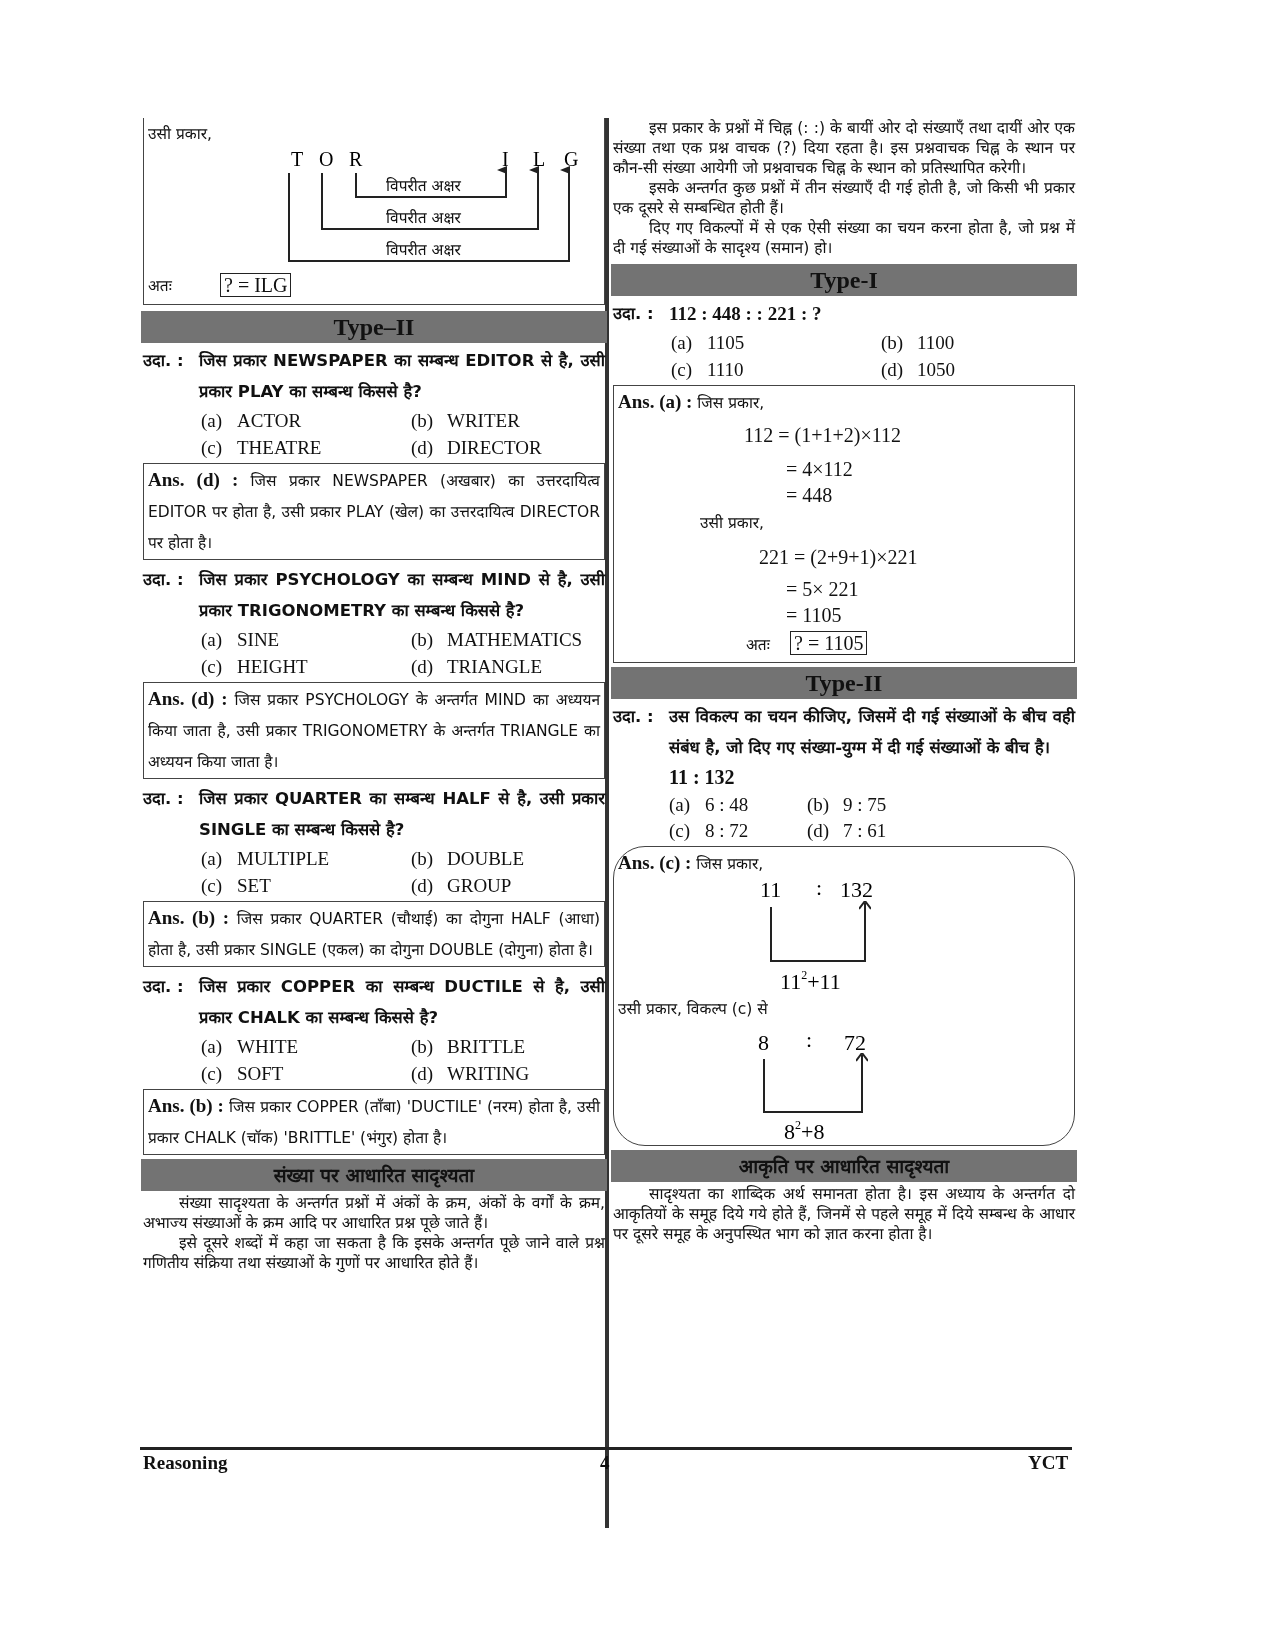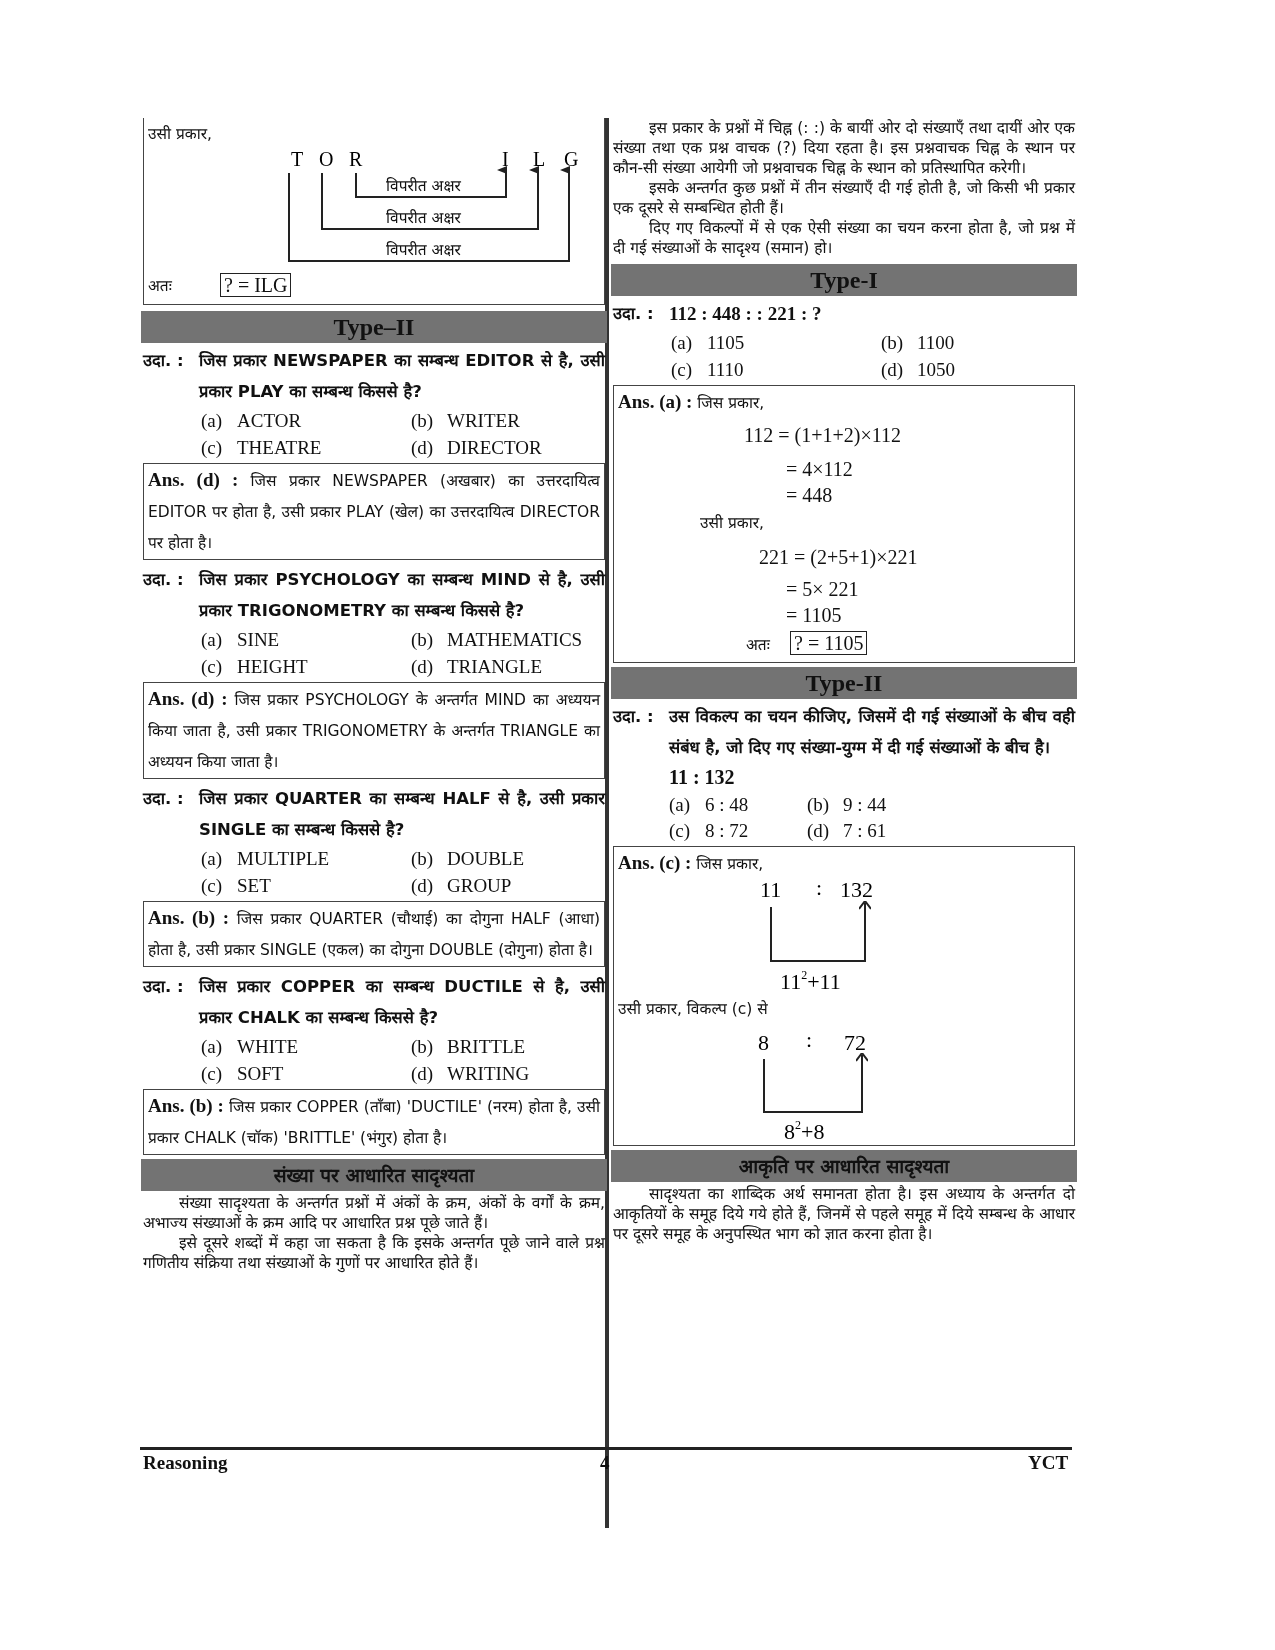--- a/index.html
+++ b/index.html
@@ -207,53 +207,53 @@
           <span>1050</span>
         </div>
     </div>
     <div class="ans" style="height:276px;position:relative;">
       <span class="al">Ans. (a) :</span>
       <span>जिस प्रकार,</span>
       <div class="math" style="position:absolute;left:130px;top:36px;">112 = (1+1+2)×112</div>
       <div class="math" style="position:absolute;left:172px;top:70px;">= 4×112</div>
       <div class="math" style="position:absolute;left:172px;top:96px;">= 448</div>
       <div class="hin" style="position:absolute;left:86px;top:122px;">उसी प्रकार,</div>
-      <div class="math" style="position:absolute;left:145px;top:158px;">221 = (2+5+1)×221</div>
+      <div class="math" style="position:absolute;left:145px;top:158px;">221 = (2+9+1)×221</div>
       <div class="math" style="position:absolute;left:172px;top:190px;">= 5× 221</div>
       <div class="math" style="position:absolute;left:172px;top:216px;">= 1105</div>
       <div class="hin" style="position:absolute;left:132px;top:244px;">अतः</div>
       <div class="math" style="position:absolute;left:176px;top:244px;"><span class="boxed">? = 1105</span></div>
     </div>
 
     <div class="section-bar">Type-II</div>
 
     <div class="q">
       <span class="lbl">उदा. :</span>
       <span class="body">उस विकल्प का चयन कीजिए, जिसमें दी गई संख्याओं के बीच वही संबंध है, जो दिए गए संख्या-युग्म में दी गई संख्याओं के बीच है।</span>
     </div>
     <div class="math" style="margin-left:56px;font-weight:bold;line-height:29px;">11 : 132</div>
     <div class="opts" style="grid-template-columns:138px 160px;margin-left:56px;line-height:26px;">
       <div class="opt">
           <span class="k">(a)</span>
           <span>6 : 48</span>
         </div>
       <div class="opt">
           <span class="k">(b)</span>
-          <span>9 : 44</span>
+          <span>9 : 75</span>
         </div>
       <div class="opt">
           <span class="k">(c)</span>
           <span>8 : 72</span>
         </div>
       <div class="opt">
           <span class="k">(d)</span>
           <span>7 : 61</span>
         </div>
     </div>
-    <div class="ans" style="height:298px;position:relative;">
+    <div class="ans" style="height:298px;position:relative;border-radius:32px;">
       <span class="al">Ans. (c) :</span>
       <span>जिस प्रकार,</span>
       <svg width="456" height="298" style="position:absolute;left:0;top:0;">
         <defs>
           <marker id="ah2" markerWidth="12" markerHeight="12" refX="6" refY="2" orient="0" markerUnits="userSpaceOnUse">
             <path d="M0,8 L6,0 L12,8" fill="none" stroke="#222" stroke-width="2"></path>
           </marker>
         </defs>
         <text x="146" y="50" font-size="22">11</text>
         <text x="202" y="48" font-size="22">:</text>

